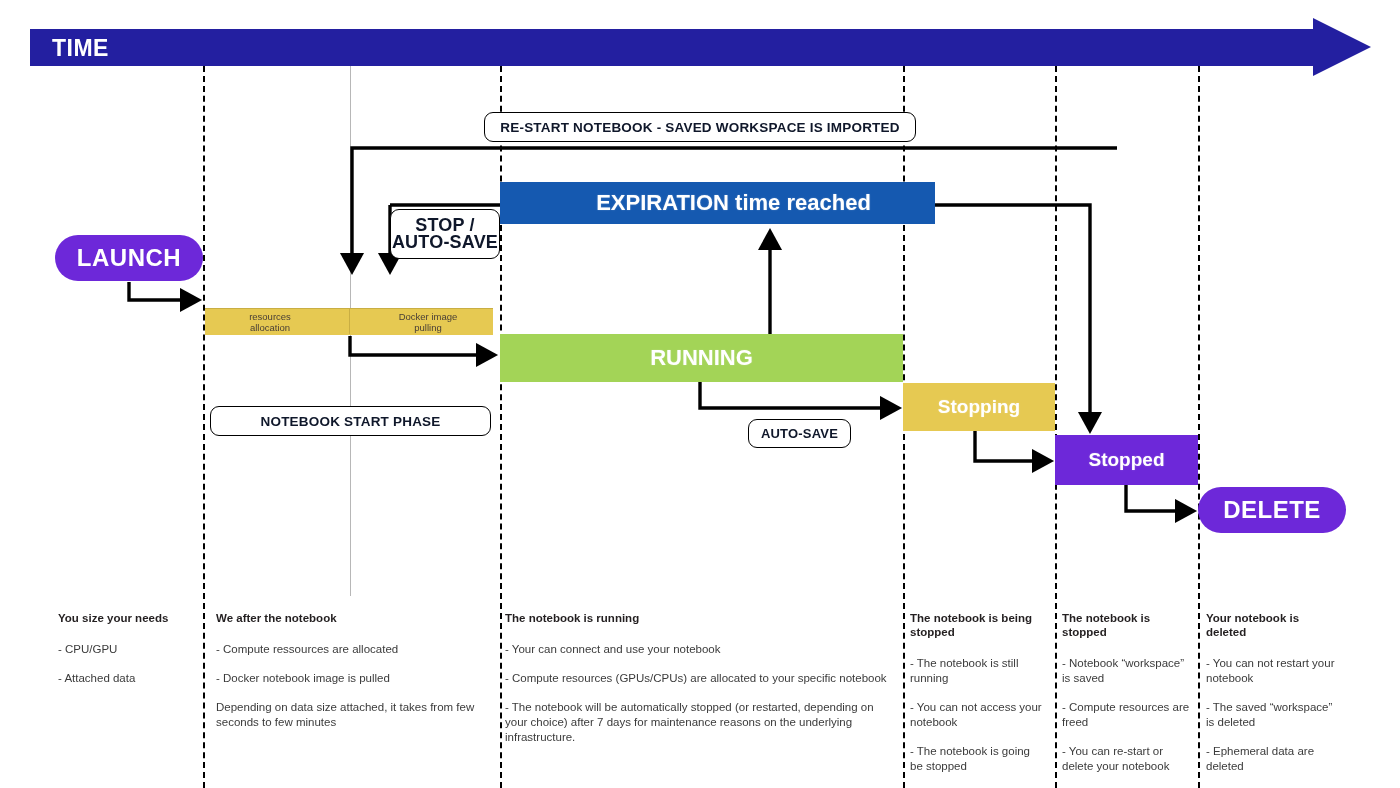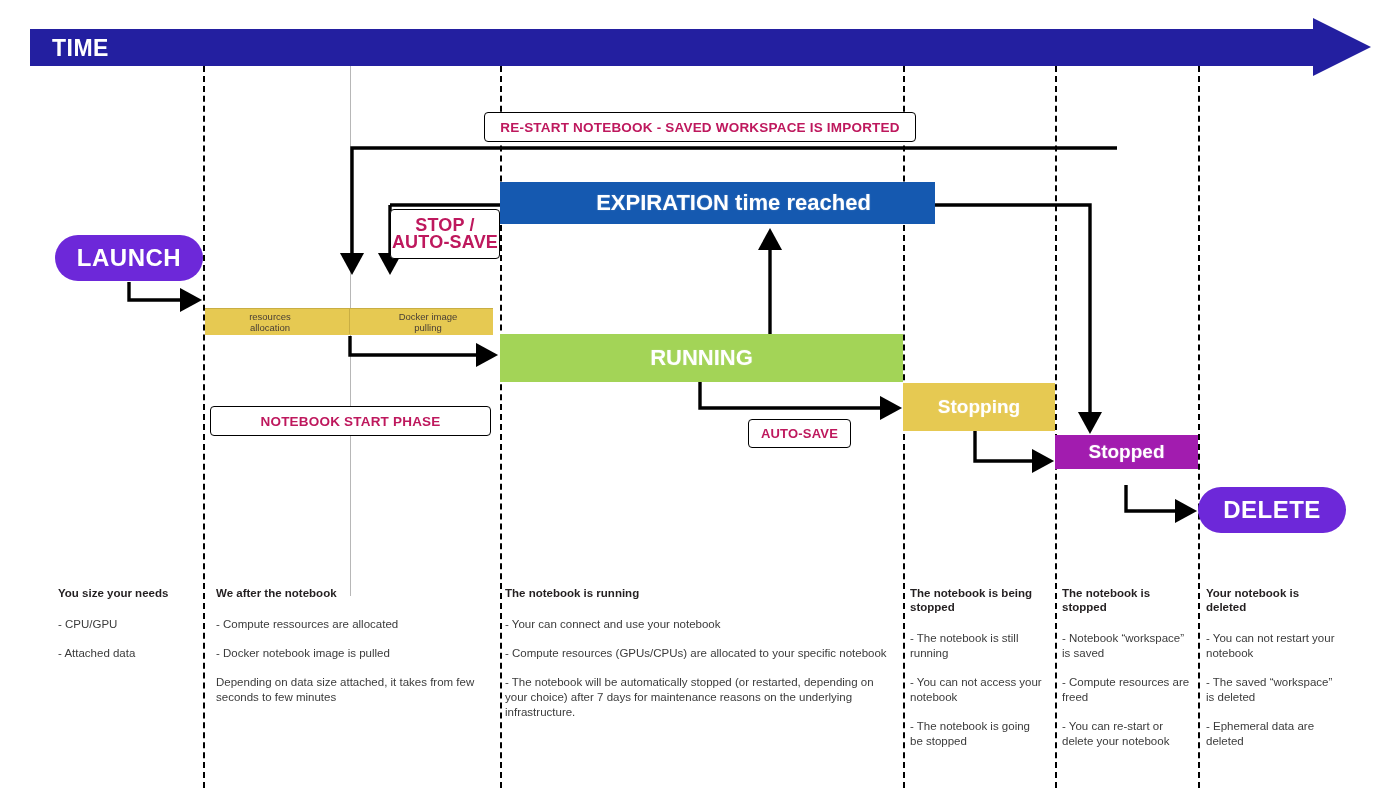--- a/index.html
+++ b/index.html
@@ -22,42 +22,42 @@
   #blk-starting{left:205px;top:278px;width:288px;height:30px;background:#e6c952;font-size:21px;}
   #blk-starting-sub{position:absolute;left:205px;top:308px;width:288px;height:26px;background:#e6c952;
         border-top:1px solid #c9ae43;display:flex;gap:28px;}
   .substep{flex:1;display:flex;align-items:center;justify-content:center;text-align:center;
         font-size:9.5px;color:#4a4036;line-height:11px;font-weight:normal;}
   #substep-divider{position:absolute;left:349px;top:308px;width:0;height:26px;border-left:1px solid #c9ae43;}
 
   #blk-expiration{left:500px;top:182px;width:403px;height:42px;background:#1559b0;font-size:22px;padding-left:32px;}
   #blk-running{left:500px;top:334px;width:403px;height:48px;background:#a3d457;font-size:22px;}
   #blk-stopping{left:903px;top:383px;width:152px;height:48px;background:#e6c952;font-size:19px;}
-  #blk-stopped{left:1055px;top:435px;width:143px;height:34px;background:#a21caf;font-size:19px;}
+  #blk-stopped{left:1055px;top:435px;width:143px;height:50px;background:#6d28d9;font-size:19px;}
 
   
   .pill{position:absolute;display:flex;align-items:center;justify-content:center;
         background:#6d28d9;color:#fff;border-radius:26px;font-weight:bold;font-size:24px;letter-spacing:.5px;}
   #pill-launch{left:55px;top:235px;width:148px;height:46px;}
   #pill-delete{left:1198px;top:487px;width:148px;height:46px;}
 
   
   .callout{position:absolute;display:flex;align-items:center;justify-content:center;
-        background:#fff;border:1.6px solid #000;border-radius:4px;font-weight:bold;text-align:center;
-        color:#be185d;letter-spacing:.2px;}
+        background:#fff;border:1.6px solid #000;border-radius:9px;font-weight:bold;text-align:center;
+        color:#0f172a;letter-spacing:.2px;}
   #lbl-restart{left:484px;top:112px;width:430px;height:28px;font-size:13.5px;}
   #lbl-stop-autosave{left:390px;top:209px;width:108px;height:48px;font-size:18px;line-height:17px;}
   #lbl-start-phase{left:210px;top:406px;width:279px;height:28px;font-size:13.5px;}
   #lbl-autosave{left:748px;top:419px;width:101px;height:27px;font-size:13px;}
 
   
   #wires{position:absolute;left:0;top:0;width:1400px;height:788px;}
 
   
-  .col{position:absolute;top:586px;}
+  .col{position:absolute;top:611px;}
   .col h4{margin:0 0 17px 0;font-size:11.5px;font-weight:bold;color:#231f20;line-height:14px;}
   .col p{margin:0 0 14px 0;font-size:11.5px;color:#3b3b3b;line-height:15px;font-weight:normal;}
   #col-0{left:58px;width:132px;}
   #col-1{left:216px;width:262px;}
   #col-2{left:505px;width:390px;}
   #col-3{left:910px;width:133px;}
   #col-4{left:1062px;width:128px;}
   #col-5{left:1206px;width:135px;}
 </style>
 </head>

